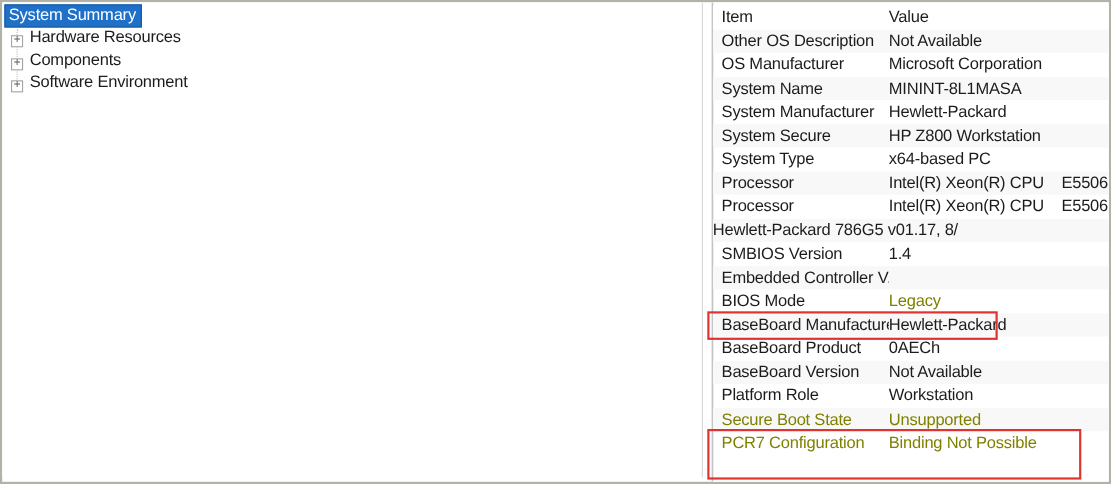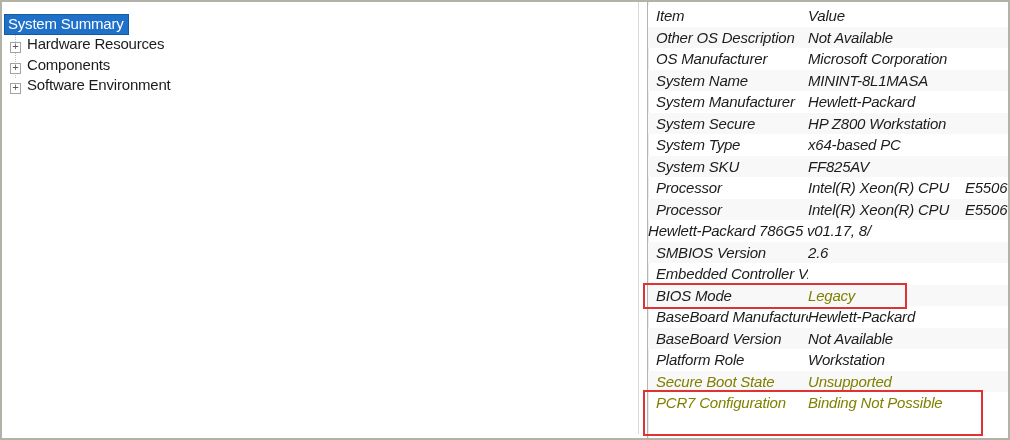--- a/index.html
+++ b/index.html
@@ -36,21 +36,21 @@
     z-index: 0;
   }
   .tree-row {
     position: relative;
     height: 20.5px;
     line-height: 20.5px;
     white-space: nowrap;
     z-index: 1;
     cursor: default;
   }
-  .tree-row.selected-row { height: 21px; line-height: 21px; margin-top: 10px; }
+  .tree-row.selected-row { height: 21px; line-height: 21px; }
   .tree-selected {
     display: inline-block;
     margin-left: 2px;
     padding: 0 4px 1px 3px;
     line-height: 18px;
     background: var(--selection_blue, #1e70c8);
     border: 1px solid var(--selection_border, #15599f);
     color: #fff;
   }
   .plus-box {
@@ -74,21 +74,20 @@
     box-shadow: inset 1px 0 0 #ececec;
     background: #fff;
     padding-top: 3px;
     overflow: hidden;
   }
   .lrow {
     display: flex;
     height: 21.5px;
     line-height: 21.5px;
     white-space: nowrap;
-    font-style: italic;
   }
   .lrow:nth-child(even) { background: #f8f8f8; }
   .lrow.lheader { background: #fff; }
   .cell-item {
     flex: 0 0 160px;
     padding-left: 8px;
     overflow: hidden;
   }
   .cell-value {
     flex: 1 1 auto;
@@ -157,50 +156,50 @@
     </div>
     <div class="lrow">
       <div class="cell-item">System Secure</div>
       <div class="cell-value">HP Z800 Workstation</div>
     </div>
     <div class="lrow">
       <div class="cell-item">System Type</div>
       <div class="cell-value">x64-based PC</div>
     </div>
     <div class="lrow">
-      <div class="cell-item">System SKU</div>
-      <div class="cell-value">FF825AV</div>
-    </div>
-    <div class="lrow">
       <div class="cell-item">Processor</div>
       <div class="cell-value">Intel(R) Xeon(R) CPU    E5506</div>
     </div>
     <div class="lrow">
       <div class="cell-item">Processor</div>
       <div class="cell-value">Intel(R) Xeon(R) CPU    E5506</div>
     </div>
     <div class="lrow">
       <div class="cell-value">Hewlett-Packard 786G5 v01.17, 8/</div>
     </div>
     <div class="lrow">
       <div class="cell-item">SMBIOS Version</div>
-      <div class="cell-value">2.6</div>
+      <div class="cell-value">1.4</div>
     </div>
     <div class="lrow">
       <div class="cell-item">Embedded Controller V...</div>
     </div>
     <div class="lrow">
       <div class="cell-item">BIOS Mode</div>
       <div class="cell-value olive">Legacy</div>
     </div>
     <div class="lrow">
       <div class="cell-item">BaseBoard Manufacturer</div>
       <div class="cell-value">Hewlett-Packard</div>
     </div>
     <div class="lrow">
+      <div class="cell-item">BaseBoard Product</div>
+      <div class="cell-value">0AECh</div>
+    </div>
+    <div class="lrow">
       <div class="cell-item">BaseBoard Version</div>
       <div class="cell-value">Not Available</div>
     </div>
     <div class="lrow">
       <div class="cell-item">Platform Role</div>
       <div class="cell-value">Workstation</div>
     </div>
     <div class="lrow">
       <div class="cell-item olive">Secure Boot State</div>
       <div class="cell-value olive">Unsupported</div>

